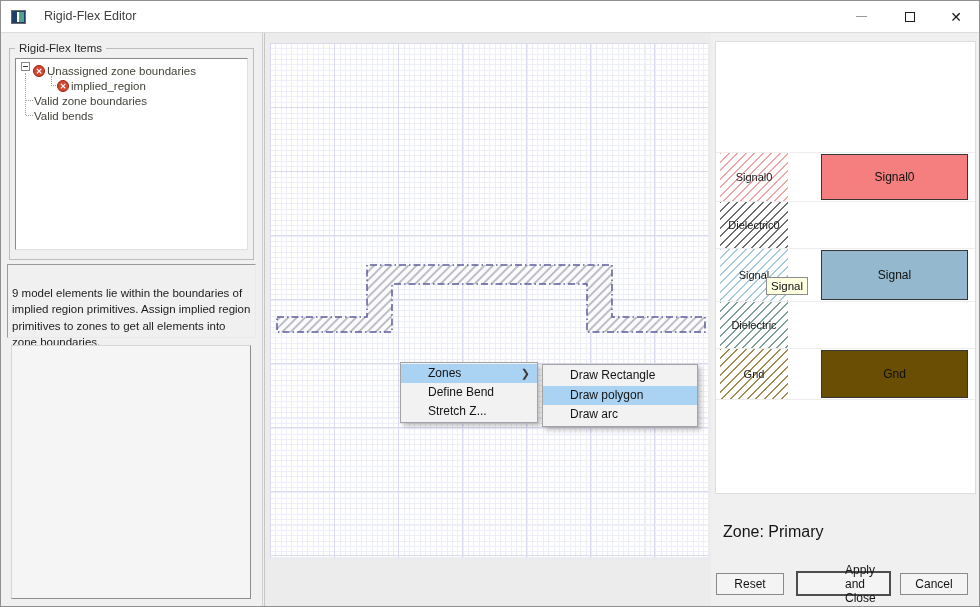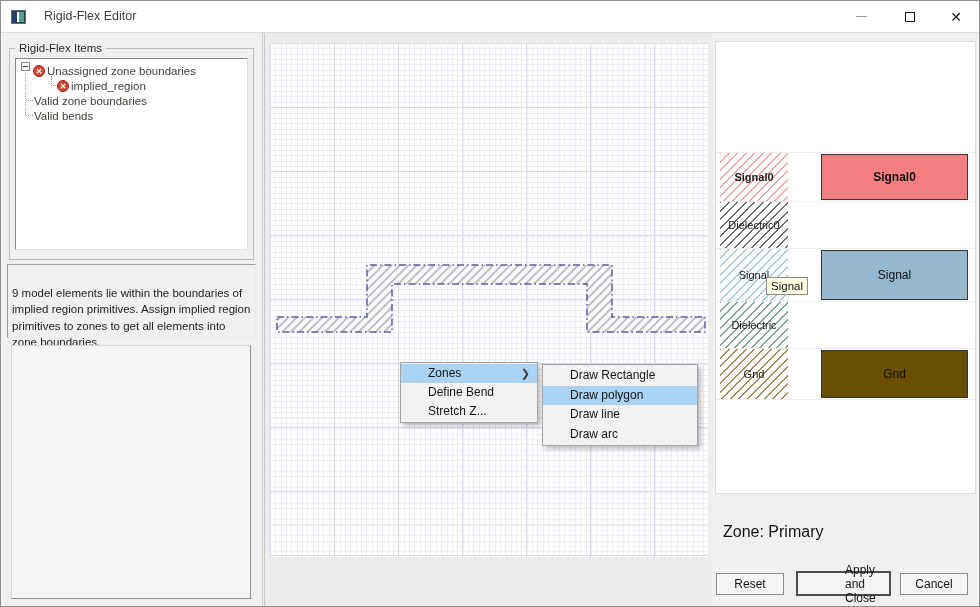--- a/index.html
+++ b/index.html
@@ -52,21 +52,21 @@
   .menu { position:absolute; background:#f2f2f2; border:1px solid #a3a3a3; box-shadow:3px 3px 5px rgba(0,0,0,0.25); z-index:10; padding:1px 0; }
   .menu-main { left:399px; top:361px; width:138px; }
   .menu-sub  { left:541px; top:363px; width:156px; }
   .menu-item { position:relative; height:19px; line-height:19px; padding-left:27px; font-size:12px; color:#141414; }
   .menu-sub .menu-item { height:19.5px; line-height:19.5px; }
   .menu-item.hl { background:#a9d2f3; }
   .sub-arrow { position:absolute; right:7px; top:0; font-size:11px; color:#3a3a3a; }
   
   .rpanel { position:absolute; left:714px; top:40px; width:261px; height:453px; background:#ffffff; border:1px solid #dddddd; }
   .layer-row { position:absolute; left:0; width:259px; border-bottom:1px solid #ededed; }
-  .layer-row.first { border-top:1px solid #ededed;font-weight:bold; }
+  .layer-row.first { border-top:1px solid #ededed; }
   .swatch { position:absolute; left:4px; top:0; bottom:0; width:68px;
             background:repeating-linear-gradient(135deg, var(--hc) 0 1.4px, transparent 1.4px 6px);
             display:flex; align-items:center; justify-content:center;
             font-size:11px; color:#191919; }
   .lrect { position:absolute; left:105px; top:1px; bottom:1px; width:147px; background:var(--rc);
            border:1.5px solid #363636; display:flex; align-items:center; justify-content:center;
            font-size:12px; color:#101010; }
   .tooltip { position:absolute; left:765px; top:276px; min-width:42px; height:18px; background:#ffffe1;
              border:1px solid #8b8b8b; font-size:11.5px; color:#111; text-align:center; line-height:16px; padding:0 3px; z-index:11; }
   .zone-label { position:absolute; left:722px; top:522px; font-size:16px; color:#141414; }
@@ -156,23 +156,20 @@
   </div>
 
   <div class="menu menu-sub">
     <div class="menu-item">
       <span>Draw Rectangle</span>
     </div>
     <div class="menu-item hl">
       <span>Draw polygon</span>
     </div>
     <div class="menu-item">
-      <span>Draw line</span>
-    </div>
-    <div class="menu-item">
       <span>Draw arc</span>
     </div>
   </div>
 
   <div class="rpanel">
     <div class="layer-row first" style="top:110px;height:50px;">
       <div class="swatch" style="--hc: #f0a6a6;">
         <span>Signal0</span>
       </div>
       <div class="lrect" style="--rc: #f57e7e;">

